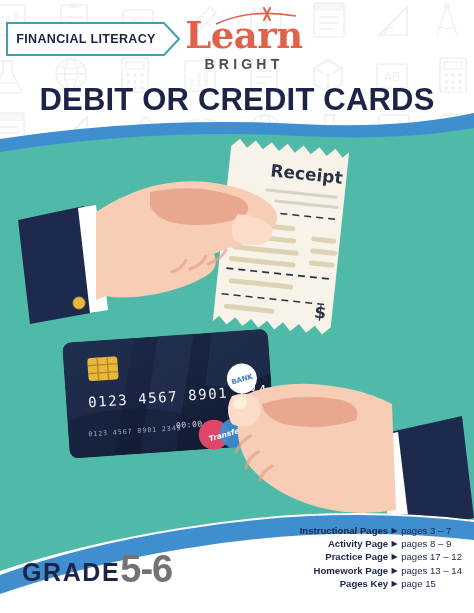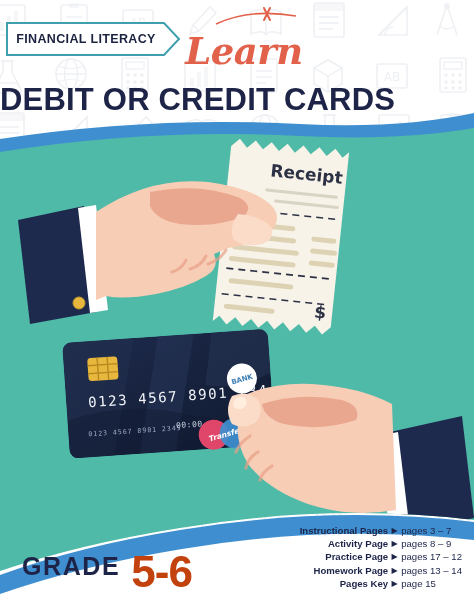--- a/index.html
+++ b/index.html
@@ -36,42 +36,42 @@
   .banner-label {
     position:absolute; left:0; top:0; width:160px; height:34px;
     display:flex; align-items:center; justify-content:center;
     font-size:12.5px; font-weight:bold; letter-spacing:.35px;
     color:#1b2340; white-space:nowrap;
   }
 
   
   .logo { position:absolute; left:178px; top:6px; width:132px; height:68px; z-index:32; }
   .logo-learn {
-    position:absolute; left:0; top:24px; width:132px; height:42px;
-    font-family:"DejaVu Serif", serif; font-style:italic; font-weight:bold;
+    position:absolute; left:0; top:8px; width:132px; height:42px;
+    font-family:"DejaVu Serif", serif; font-weight:bold;
     font-size:37px; color:#e2614a; text-align:center; line-height:42px;
     letter-spacing:-.5px;
   }
   .logo-bright {
     position:absolute; left:0; top:50px; width:132px;
     text-align:center; font-size:14px; font-weight:bold;
     letter-spacing:4.2px; color:#4d4d52;
   }
 
   
   .title {
     position:absolute; left:0; top:82px; width:474px; z-index:32;
-    text-align:left; font-size:31px; font-weight:bold;
+    text-align:center; font-size:31px; font-weight:bold;
     color:#1d2448; letter-spacing:.2px; white-space:nowrap;
   }
 
   
-  .grade-wrap { position:absolute; left:22px; top:552px; z-index:34; display:flex; align-items:flex-start; }
+  .grade-wrap { position:absolute; left:22px; top:552px; z-index:34; display:flex; align-items:flex-end; }
   .grade-word { font-size:25px; font-weight:bold; color:#1d2448; letter-spacing:1.6px; }
-  .grade-num  { font-size:44px; font-weight:bold; color:#c2410c; letter-spacing:-1px; margin-left:11px; line-height:.92; }
+  .grade-num  { font-size:38px; font-weight:bold; color:#737373; letter-spacing:-1px; line-height:.92; }
 
   
   .contents {
     position:absolute; right:12px; top:524px; z-index:34;
     font-size:9.6px; color:#1d2448;
   }
   .contents table { border-collapse:collapse; }
   .contents td { padding:1.1px 0; vertical-align:middle; white-space:nowrap; }
   .c-label { text-align:right; font-weight:bold; padding-right:7px; }
   .c-arrow { width:13px; text-align:center; font-size:8px; color:#1d2448; }
@@ -392,20 +392,21 @@
     </svg>
     <div class="banner-label">FINANCIAL LITERACY</div>
   </div>
 
   <div class="logo">
     <svg width="132" height="24" viewBox="0 0 132 24" style="position:absolute;left:0;top:0;">
       <path d="M38 18 Q72 2 118 10" stroke="#e2614a" stroke-width="1.6" fill="none"></path>
       <path d="M86 2 L92 14 M92 2 L86 14" stroke="#e2614a" stroke-width="2" stroke-linecap="round"></path>
     </svg>
     <div class="logo-learn">Learn</div>
+    <div class="logo-bright">BRIGHT</div>
   </div>
 
   <div class="title">DEBIT OR CREDIT CARDS</div>
 
   <div class="grade-wrap">
     <span class="grade-word">GRADE</span>
     <span class="grade-num">5-6</span>
   </div>
 
   <div class="contents">

